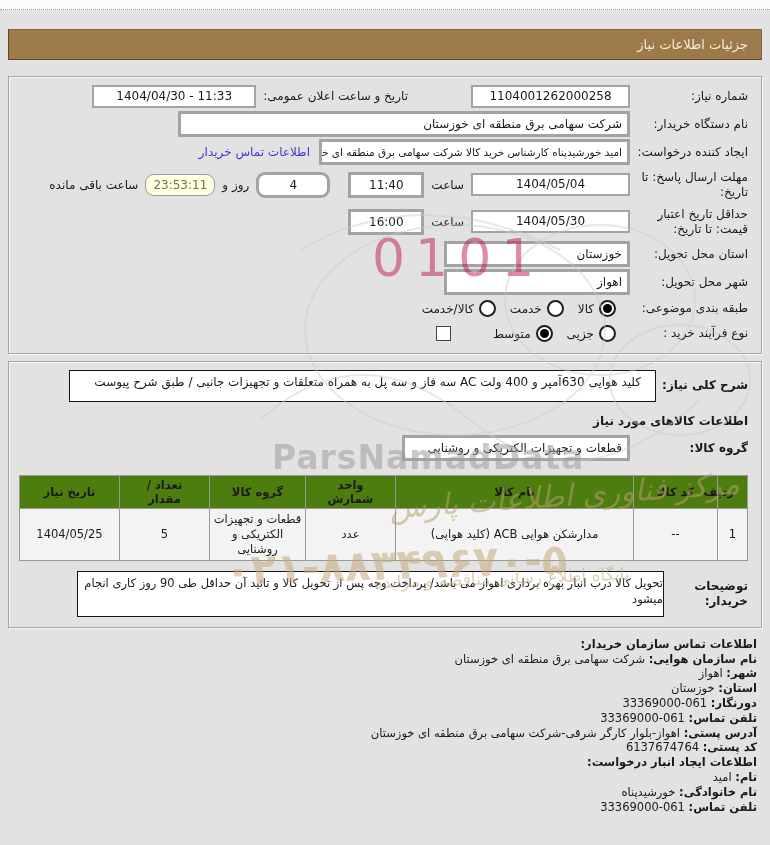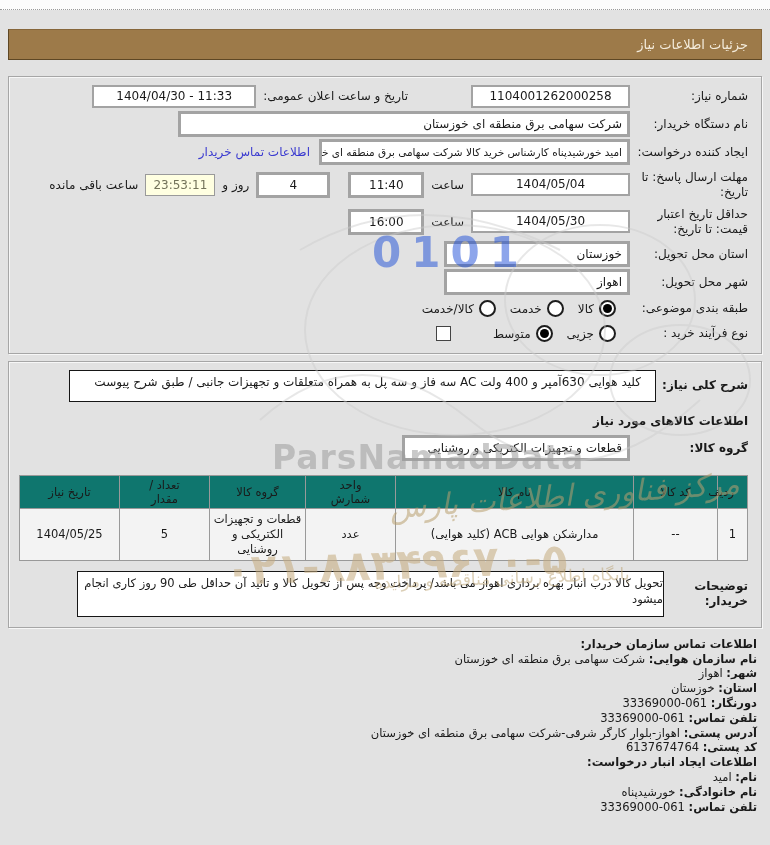--- a/index.html
+++ b/index.html
@@ -30,21 +30,21 @@
   .lbl{width:118px;flex:none;line-height:1.25;}
   .blbl{font-weight:bold;}
   .ibox{
     background:#fff;border:3px solid #a3a3a3;
     height:20px;line-height:20px;padding:0 5px;
     white-space:nowrap;overflow:hidden;flex:none;
   }
   .ibox.thick{border-width:2px;height:19px;line-height:19px;}
   .num{direction:ltr;text-align:center;}
   .fa{text-align:right;}
-  .w145{width:145px;} .w150{width:150px;} .w70{width:60px;} .w65{width:58px;}
+  .w145{width:145px;} .w150{width:150px;} .w70{width:60px;} .w65{width:58px;border-radius:9px;}
   .w170{width:170px;} .w440{width:436px;} .w300{width:295px;font-size:10.5px;}
   .w215{width:212px;}
   .mid{padding:0 7px;flex:none;}
   .sp60{width:56px;flex:none;} .sp18{width:18px;flex:none;} .sp45{width:42px;flex:none;}
   .timer{background:#ffffe1;border:1px solid #9a9a9a;color:#73735a;}
   .link{color:#3a3ad0;flex:none;margin-right:9px;cursor:pointer;}
   .radio{
     width:13px;height:13px;border-radius:50%;
     border:2px solid #1d1d1d;background:#fff;flex:none;
     margin-left:5px;position:relative;
@@ -63,35 +63,35 @@
     flex:1;background:#fff;border:1px solid #161616;
     min-height:38px;line-height:1.45;padding:3px 0;margin-left:55px;
     text-align:right;font-size:11.5px;
   }
   .sec-head{font-weight:bold;margin:10px 0 6px;font-size:12px;}
   table.goods{
     border-collapse:collapse;width:728px;margin:13px 0 10px;
     background:#f3f3f3;table-layout:fixed;font-size:11.5px;
   }
   table.goods th{
-    background:#0f766e;border:1px solid #999;font-weight:normal;
+    background:#4d7c0f;border:1px solid #999;font-weight:bold;
     height:25px;padding:2px 16px;
   }
   table.goods td{
     border:1px solid #999;text-align:center;padding:3px 3px;
     height:44px;line-height:1.3;
   }
   .contact{margin:9px 13px 0;font-size:11.5px;line-height:14.8px;}
   .cline b{font-weight:bold;}
   .ltrnum{direction:ltr;unicode-bidi:isolate;}
   
   .wm{position:absolute;inset:0;pointer-events:none;z-index:6;}
   .wm > div{position:absolute;white-space:nowrap;}
   .wm-brand{left:272px;top:438px;font-size:33px;font-weight:bold;color:#9e9e9e;opacity:.55;letter-spacing:1px;direction:ltr;}
-  .wm-digits{left:372px;top:228px;font-size:42px;font-weight:bold;color:#1d4ed8;opacity:.5;letter-spacing:10px;direction:ltr;}
+  .wm-digits{left:372px;top:228px;font-size:52px;font-weight:normal;color:#be185d;opacity:.5;letter-spacing:10px;direction:ltr;}
   .wm-fa1{right:30px;top:478px;font-size:30px;color:#b9a070;opacity:.55;transform:rotate(-4deg);font-family:"DejaVu Serif","Liberation Serif",serif;font-style:italic;}
   .wm-fa2{right:140px;top:568px;font-size:17px;color:#b9a070;opacity:.5;transform:rotate(-2deg);}
   .wm-phone{left:225px;top:540px;font-size:42px;font-weight:bold;color:#c5ab7e;opacity:.55;letter-spacing:3px;direction:ltr;transform:rotate(-2deg);}
   .wm svg{position:absolute;left:0;top:0;}
   .content{position:relative;z-index:1;}
 </style>
 </head>
 <body>
 
 <div class="content">

